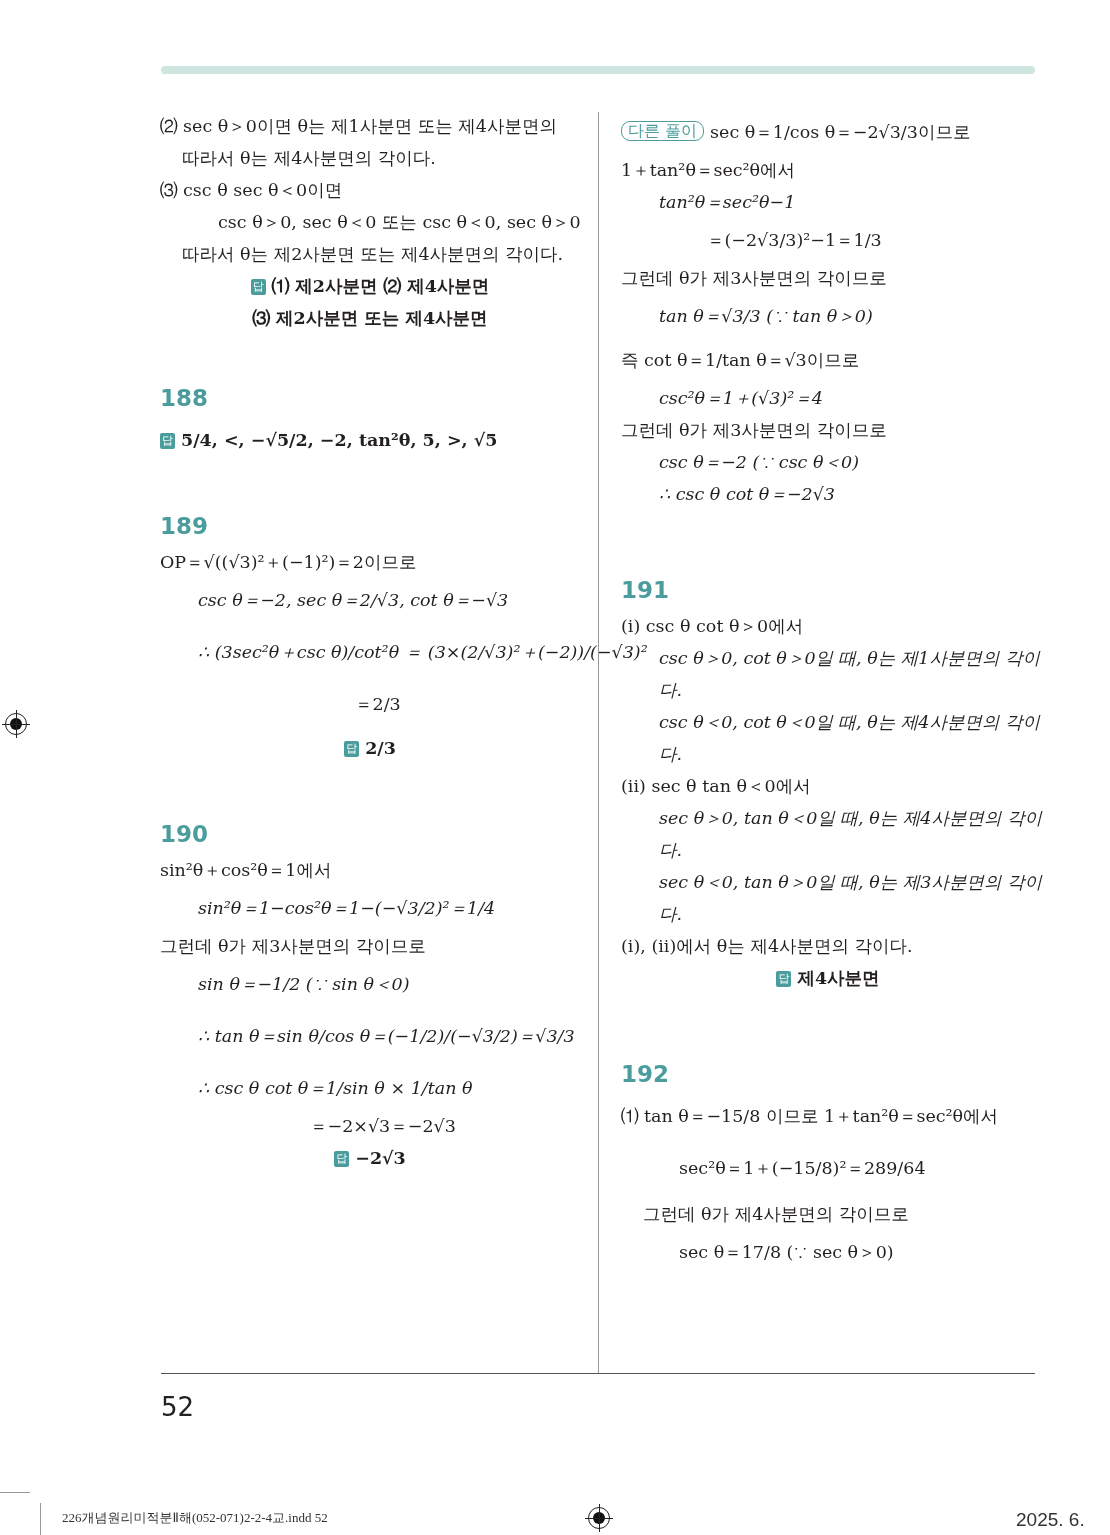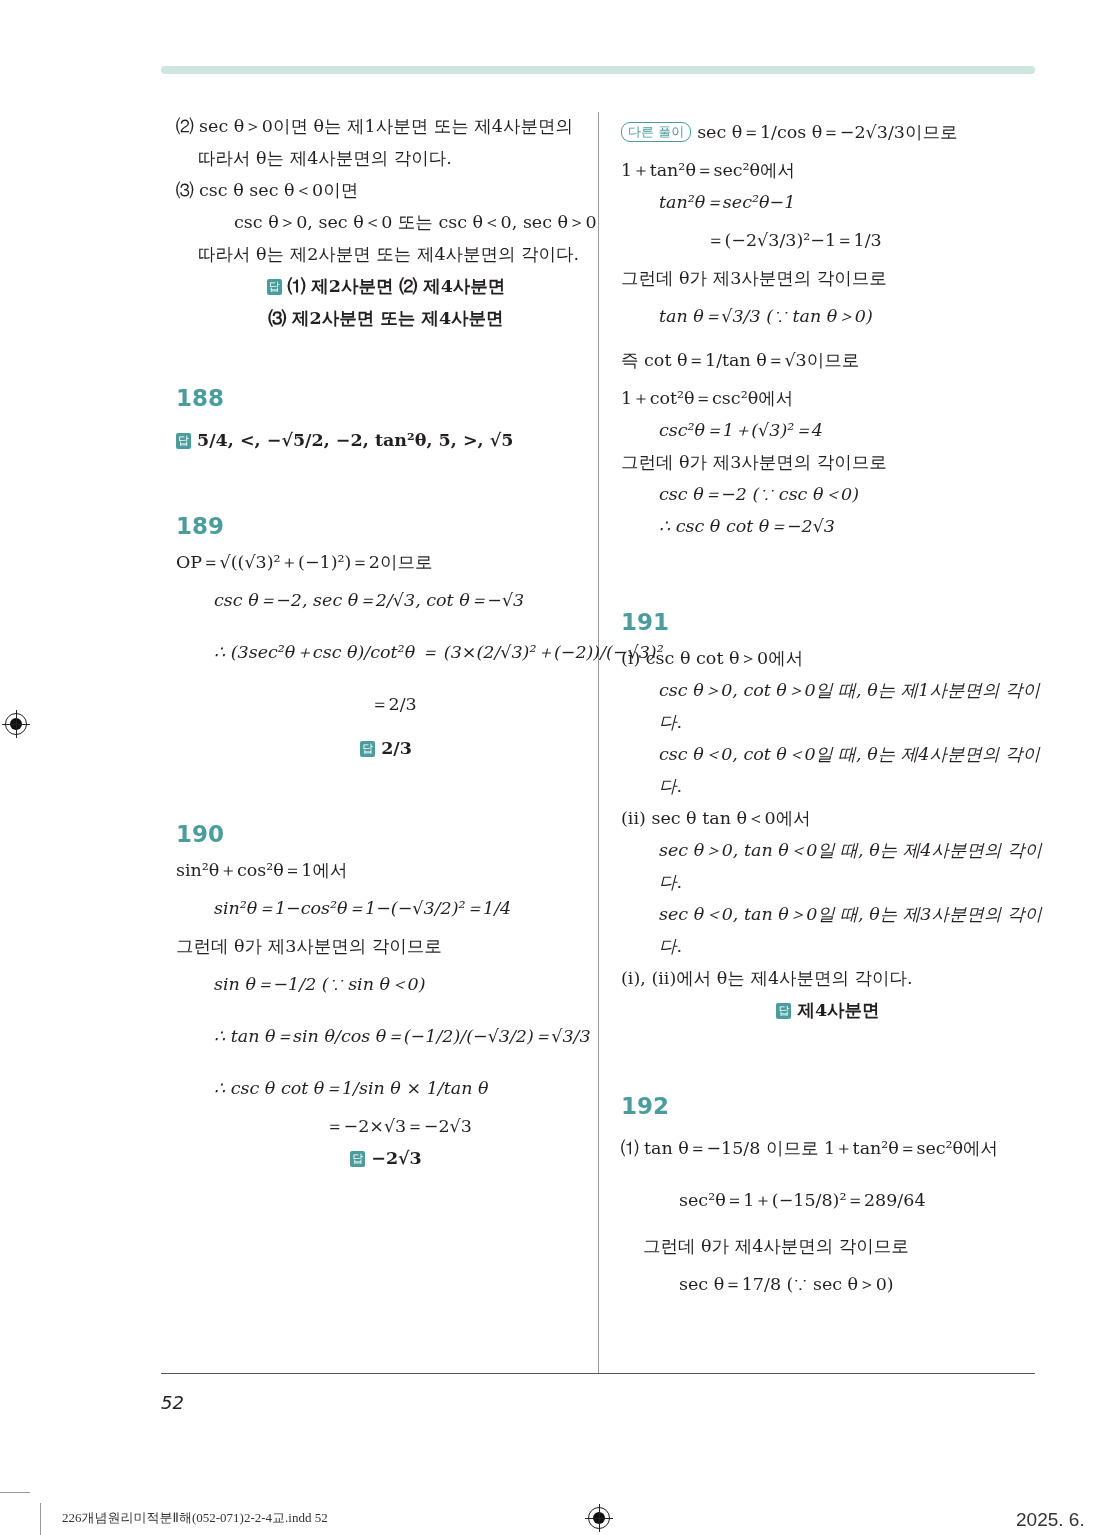--- a/index.html
+++ b/index.html
@@ -1,40 +1,40 @@
 <!DOCTYPE html>
 <html><head>
 <meta charset="utf-8">
 <style>
   html, body { margin:0; padding:0; background:#fff; }
   body { width:1110px; height:1535px; position:relative; overflow:hidden;
          font-family:"DejaVu Serif","Liberation Serif",serif; color:#231f20; }
   .topbar { position:absolute; left:161px; top:66px; width:874px; height:8px; border-radius:4px; background:#cfe5df; }
   .col { position:absolute; top:110px; width:420px; font-size:17.5px; line-height:32px; }
-  .col.left { left:176px; }
+  .col.left { left:160px; }
   .col.right { left:621px; width:414px; }
   .divider { position:absolute; left:598px; top:112px; width:1px; height:1262px; background:#9a9a9a; }
   .hr-bottom { position:absolute; left:161px; top:1373px; width:874px; height:1px; background:#555; }
-  .pagenum { position:absolute; left:161px; top:1392px; font-family:"DejaVu Sans","Liberation Sans",sans-serif; font-size:18px; color:#222;font-style:italic; }
+  .pagenum { position:absolute; left:161px; top:1392px; font-family:"DejaVu Sans","Liberation Sans",sans-serif; font-size:26px; color:#222; }
   .slug { position:absolute; left:62px; top:1509px; font-family:Liberation Serif, serif; font-size:13px; color:#333; }
   .slugdate { position:absolute; left:1016px; top:1509px; font-family:Liberation Sans, sans-serif; font-size:19px; color:#333; }
   .slugline-v { position:absolute; left:40px; top:1503px; width:1px; height:32px; background:#999; }
   .slugline-h { position:absolute; left:0; top:1492px; width:30px; height:1px; background:#999; }
   .reg { position:absolute; width:22px; height:22px; border-radius:50%; border:1px solid #222; box-sizing:border-box; }
   .reg::before { content:""; position:absolute; left:4px; top:4px; width:12px; height:12px; border-radius:50%; background:#111; }
   .reg::after { content:""; position:absolute; left:-4px; top:10px; width:28px; height:1px; background:#222; }
   .reg .v { position:absolute; left:10px; top:-4px; width:1px; height:28px; background:#222; }
   .line { white-space:nowrap; min-height:32px; }
   .ind1 { padding-left:22px; }
   .ind2 { padding-left:38px;font-style:italic; }
   .ind3 { padding-left:58px; }
   .right-al { text-align:center; }
   .pnum { font-family:"DejaVu Sans","Liberation Sans",sans-serif; font-weight:bold; font-size:23px; color:#4a9d9c; line-height:40px; margin-top:12px; }
   .badge { display:inline-block; background:#4a9d9c; color:#fff; font-family:"DejaVu Sans",sans-serif; font-size:11px; line-height:16px; padding:0 2px; border-radius:2px; vertical-align:2px; margin-right:6px; }
-  .alt-badge { display:inline-block; border:1.5px solid #4a9d9c; color:#4a9d9c; font-family:"DejaVu Sans",sans-serif; font-size:13px; line-height:18px; padding:0 6px; border-radius:9px; margin-right:6px; vertical-align:2px; }
+  .alt-badge { display:inline-block; border:1.5px solid #4a9d9c; color:#4a9d9c; font-family:"DejaVu Sans",sans-serif; font-size:16px; line-height:18px; padding:0 6px; border-radius:9px; margin-right:6px; vertical-align:2px; }
   .ans { font-weight:bold; }
   .spacer-m { height:32px; }
   .spacer-l { height:48px; }
   .tall { line-height:44px; min-height:44px; }
   .xtall { line-height:60px; min-height:60px; }
 </style>
 </head>
 <body>
 
 <div class="topbar"></div>
@@ -88,21 +88,20 @@
 <div class="col right">
   <div class="line tall">
     <span class="alt-badge">다른 풀이</span><span>sec θ＝1/cos θ＝−2√3/3이므로</span>
   </div>
   <div class="line">1＋tan²θ＝sec²θ에서</div>
   <div class="line ind2">tan²θ＝sec²θ−1</div>
   <div class="line tall" style="padding-left:86px;">＝(−2√3/3)²−1＝1/3</div>
   <div class="line">그런데 θ가 제3사분면의 각이므로</div>
   <div class="line ind2 tall">tan θ＝√3/3 (∵ tan θ＞0)</div>
   <div class="line tall">즉 cot θ＝1/tan θ＝√3이므로</div>
-  <div class="line">1＋cot²θ＝csc²θ에서</div>
   <div class="line ind2">csc²θ＝1＋(√3)²＝4</div>
   <div class="line">그런데 θ가 제3사분면의 각이므로</div>
   <div class="line ind2">csc θ＝−2 (∵ csc θ＜0)</div>
   <div class="line ind2">∴ csc θ cot θ＝−2√3</div>
 
   <div class="spacer-l"></div>
   <div class="pnum">191</div>
   <div class="line">(i) csc θ cot θ＞0에서</div>
   <div class="line ind2">csc θ＞0, cot θ＞0일 때, θ는 제1사분면의 각이</div>
   <div class="line ind2">다.</div>

